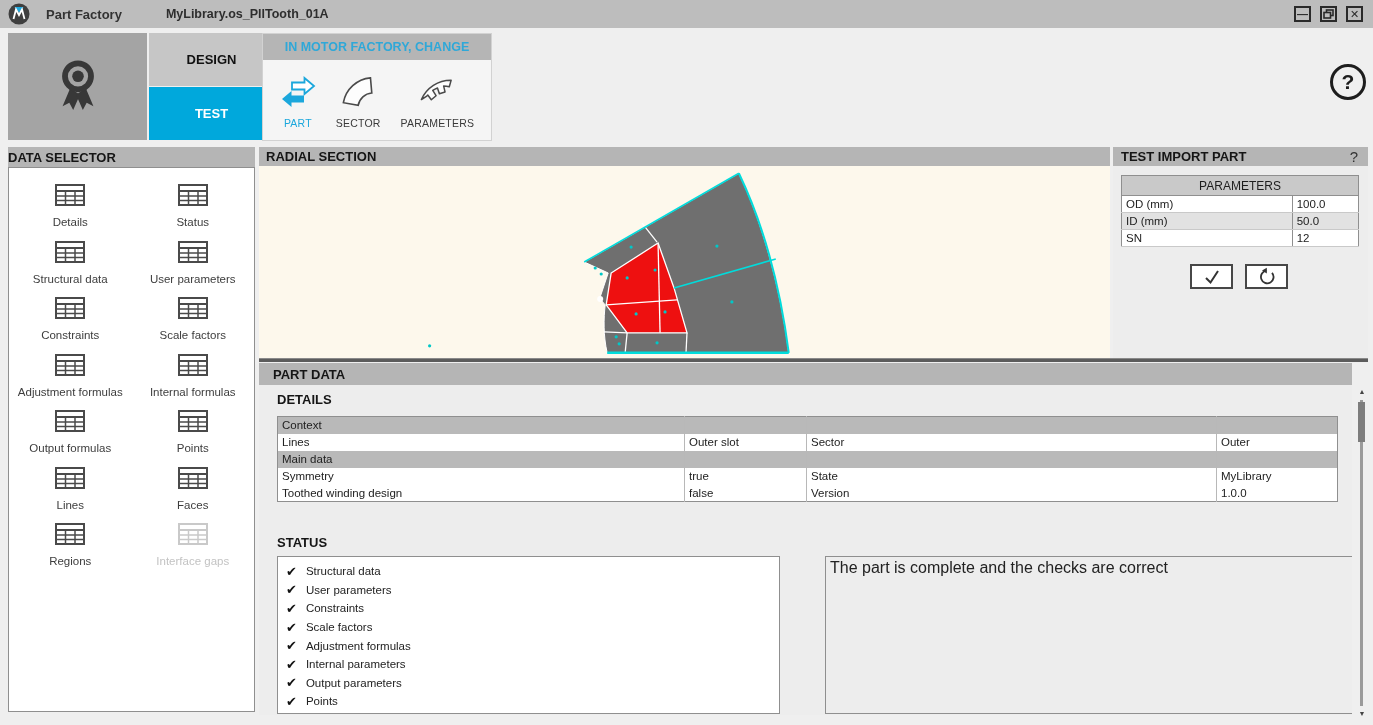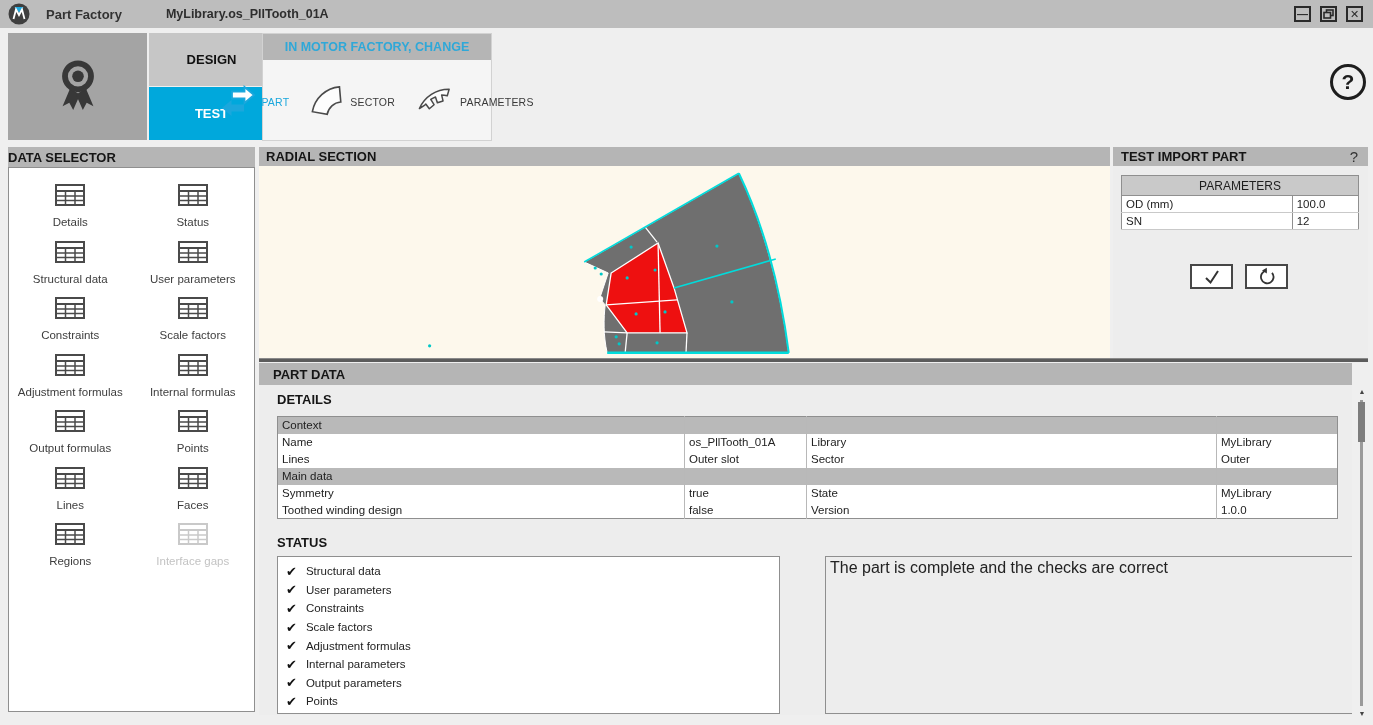--- a/index.html
+++ b/index.html
@@ -21,21 +21,21 @@
 
   
   .badge-box{left:8px;top:33px;width:139px;height:107px;background:#a4a4a4;display:flex;align-items:center;justify-content:center;}
   .tab{left:149px;width:125px;height:53px;display:flex;align-items:center;justify-content:center;font-size:13px;font-weight:bold;cursor:pointer;}
   .tab-design{top:33px;background:#c6c6c6;color:#111;}
   .tab-test{top:87px;background:#00a8dc;color:#fff;}
 
   .toolbar{left:262px;top:33px;width:230px;height:108px;background:#f5f5f5;border:1px solid #d2d2d2;}
   .toolbar-header{height:26px;background:var(--bar-gray);display:flex;align-items:center;justify-content:center;font-size:12.5px;font-weight:bold;color:var(--accent-text);}
   .toolbar-body{height:81px;display:flex;align-items:center;justify-content:center;gap:20px;padding-top:2px;}
-  .tb-btn{display:flex;flex-direction:row;align-items:center;gap:5px;cursor:pointer;}
+  .tb-btn{display:flex;flex-direction:column;align-items:center;gap:5px;cursor:pointer;}
   .tb-btn .lbl{font-size:10.5px;color:#3a3a3a;letter-spacing:.2px;}
   .tb-btn.active .lbl{color:var(--accent);}
 
   .help-btn{left:1330px;top:64px;width:36px;height:36px;border:3px solid #1d1d1d;border-radius:50%;display:flex;align-items:center;justify-content:center;font-size:21px;font-weight:bold;color:#1d1d1d;cursor:pointer;background:transparent;}
 
   
   .ds-header{left:8px;top:147px;width:247px;height:20px;background:var(--bar-gray);display:flex;align-items:center;font-size:13px;font-weight:bold;color:#151515;}
   .ds-body{left:8px;top:167px;width:247px;height:545px;background:#fff;border:1px solid #8f8f8f;padding-top:10px;}
   .ds-grid{display:grid;grid-template-columns:1fr 1fr;grid-auto-rows:56.5px;}
   .ds-item{display:flex;flex-direction:column;align-items:center;justify-content:flex-start;gap:6px;padding-top:6px;cursor:pointer;}
@@ -368,20 +368,24 @@
     <thead>
         <tr>
           <th colspan="2">PARAMETERS</th>
         </tr>
       </thead>
     <tbody id="tipRows">
         <tr>
           <td>OD (mm)</td>
           <td>100.0</td>
         </tr>
+        <tr class="stripe">
+          <td>ID (mm)</td>
+          <td>50.0</td>
+        </tr>
         <tr>
           <td>SN</td>
           <td>12</td>
         </tr>
       </tbody>
   </table>
   <div class="tip-btn ok">
     <svg width="20" height="18" viewBox="0 0 20 18">
       <polyline points="4,10 8.5,14.5 16,3" stroke="#333" stroke-width="2" fill="none"></polyline>
     </svg>
@@ -406,26 +410,20 @@
         <col style="width:121px">
       </colgroup>
     <tbody id="detailRows">
         <tr class="section">
           <td>Context</td>
           <td></td>
           <td></td>
           <td></td>
         </tr>
         <tr class="">
-          <td>Name</td>
-          <td>os_PllTooth_01A</td>
-          <td>Library</td>
-          <td>MyLibrary</td>
-        </tr>
-        <tr class="">
           <td>Lines</td>
           <td>Outer slot</td>
           <td>Sector</td>
           <td>Outer</td>
         </tr>
         <tr class="section">
           <td>Main data</td>
           <td></td>
           <td></td>
           <td></td>

